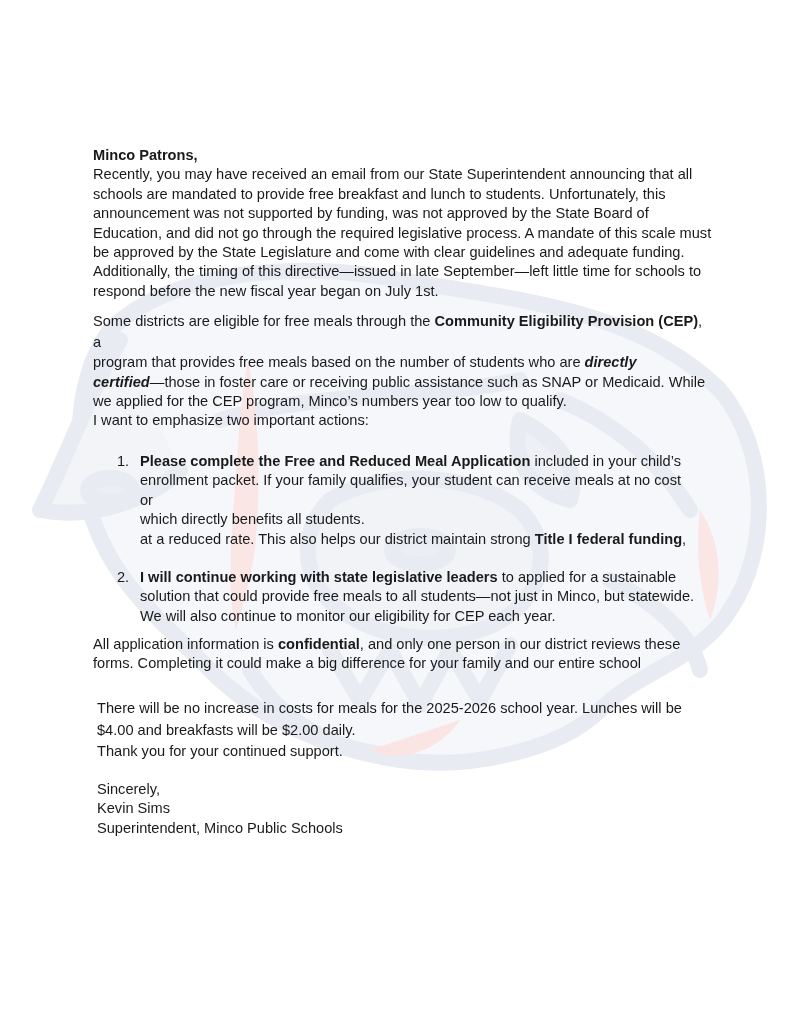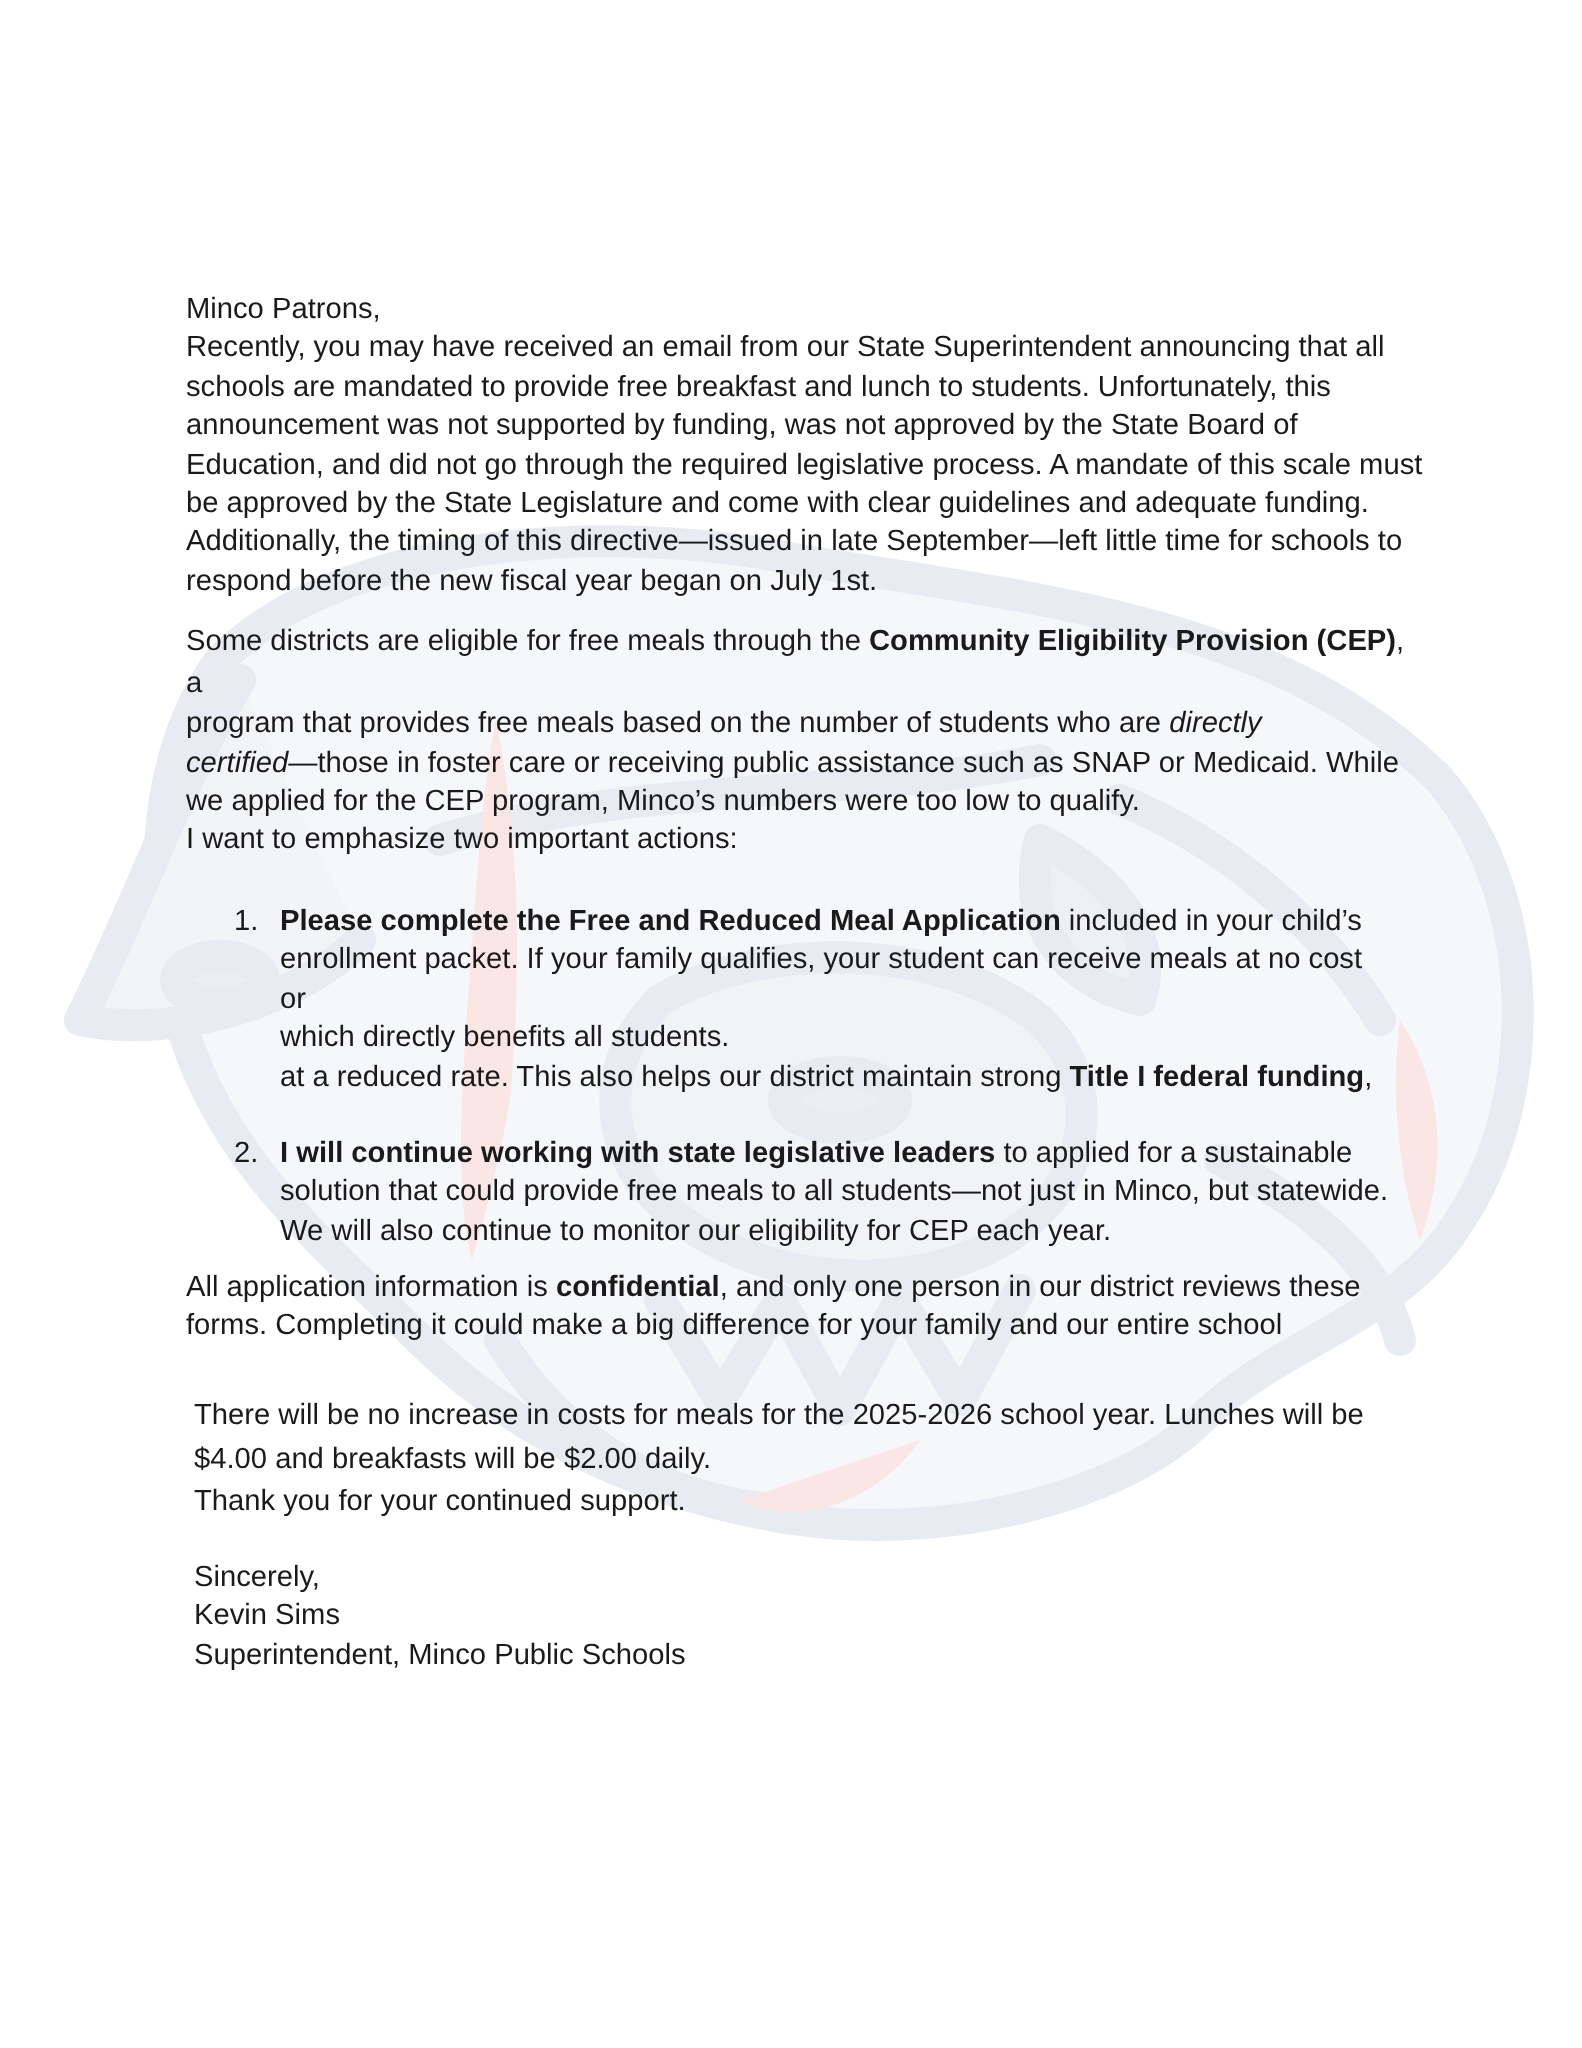--- a/index.html
+++ b/index.html
@@ -10,26 +10,26 @@
       font-size: 14.6px;
     }
     .watermark {
       position: absolute; left: 0; top: 250px; width: 791px; height: 560px;
       z-index: 0; pointer-events: none;
     }
     .page {
       position: absolute; left: 93px; top: 146px; width: 620px; z-index: 1;
     }
     .line-block { line-height: 19.4px; margin: 0; }
-    .greeting { font-weight: normal; }
+    .greeting { font-weight: bold; }
     .para { margin: 0; }
     .p2 { margin-top: 10px; line-height: 20.5px; }
     .p2 .l2 { line-height: 19px; }
     b { font-weight: bold; }
-    .bi { font-weight: normal; font-style: italic; }
+    .bi { font-weight: bold; font-style: italic; }
     ol.actions {
       list-style: none; margin: 0; padding: 0;
       position: absolute; left: 24px; top: 306px; width: 580px;
     }
     ol.actions li { position: relative; padding-left: 23px; line-height: 19.4px; }
     ol.actions li + li { margin-top: 19px; }
     ol.actions .num { position: absolute; left: 0; top: 0; }
     .closing-1 { position: absolute; left: 0; top: 489px; width: 620px; line-height: 18.8px; }
     .closing-2 { position: absolute; left: 4px; top: 552px; width: 620px; line-height: 21.5px; }
     .signature { position: absolute; left: 4px; top: 634px; line-height: 19.4px; }
@@ -82,21 +82,21 @@
   <div class="para p2">
     <div>
       <span>Some districts are eligible for free meals through the </span><b>Community Eligibility Provision (CEP)</b><span>, a</span>
     </div>
     <div>
       <span>program that provides free meals based on the number of students who are </span><span class="bi">directly</span>
     </div>
     <div class="l2">
       <span class="bi">certified</span><span>—those in foster care or receiving public assistance such as SNAP or Medicaid. While</span>
     </div>
-    <div class="l2">we applied for the CEP program, Minco’s numbers were too low to qualify.</div>
+    <div class="l2">we applied for the CEP program, Minco’s numbers year too low to qualify.</div>
     <div class="l2">I want to emphasize two important actions:</div>
   </div>
 
   <ol class="actions">
     <li>
       <span class="num">1.</span>
       <div><b>Please complete the Free and Reduced Meal Application</b><span> included in your child’s</span></div>
       <div>enrollment packet. If your family qualifies, your student can receive meals at no cost or</div>
       <div>which directly benefits all students.</div>
       <div><span>at a reduced rate. This also helps our district maintain strong </span><b>Title I federal funding</b><span>,</span></div>

